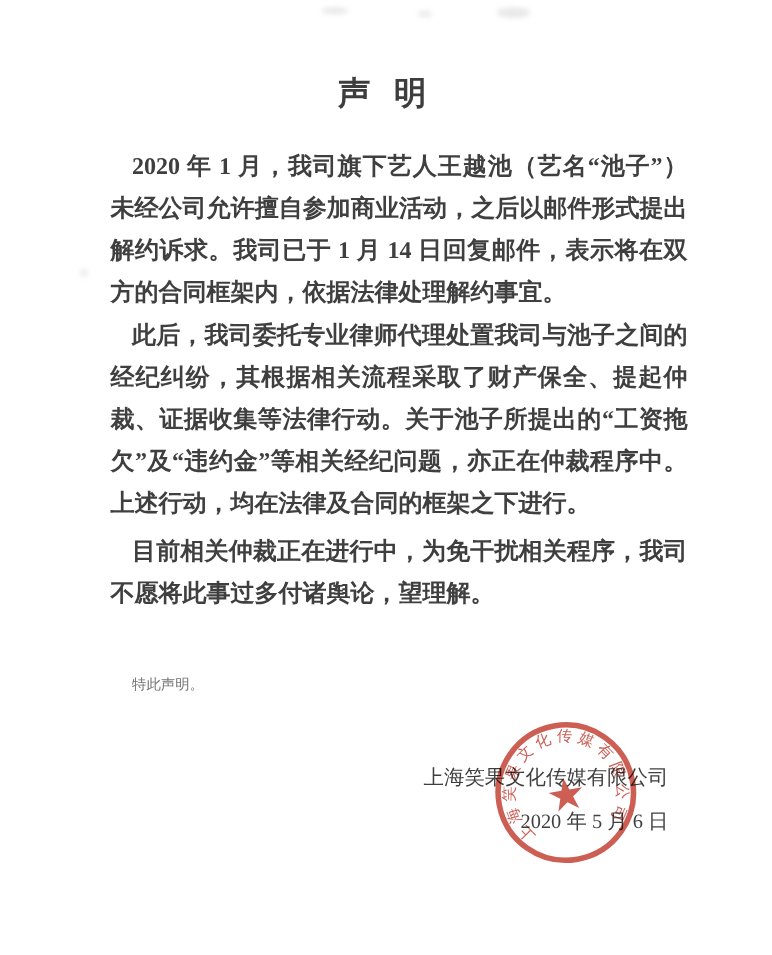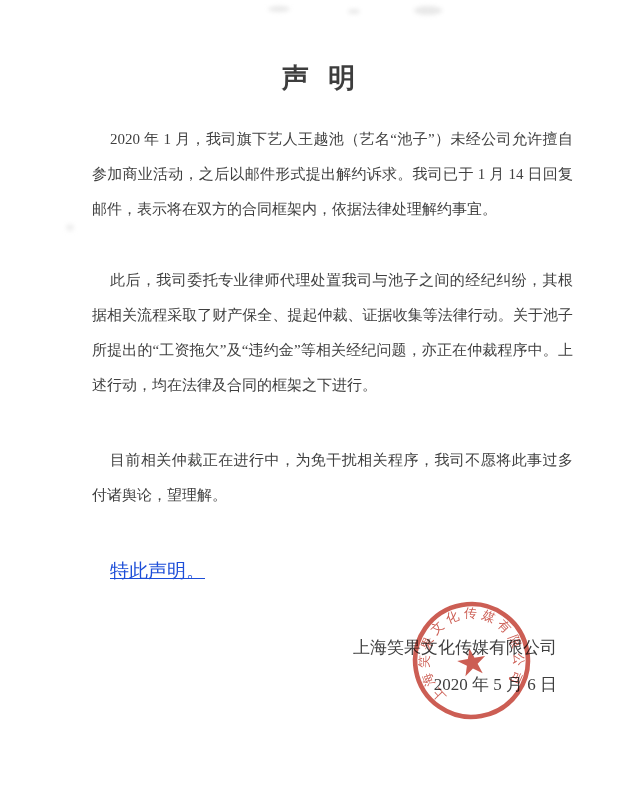--- a/index.html
+++ b/index.html
@@ -37,39 +37,39 @@
     font-weight: bold;
     font-size: 27px;
     letter-spacing: 6px;
     color: #3d3d3d;
   }
   .para {
     position: absolute;
     left: 92px;
     width: 481px;
     margin: 0;
-    font-size: 15px;
+    font-size: 20px;
     line-height: 35px;
     text-align: justify;
     text-indent: 18px;
     color: #3f3f3f;
+    font-weight: bold;
   }
   #para-1 { top: 122px; }
   #para-2 { top: 263px; }
   #para-3 { top: 443px; }
   .closing {
     position: absolute;
     left: 92px;
     top: 553px;
     margin: 0;
-    font-size: 19px;
+    font-size: 12px;
     line-height: 35px;
     text-indent: 18px;
-    color: #1d4ed8;
-    text-decoration: underline;
+    color: #737373;
   }
   .sign-company {
     position: absolute;
     top: 637px;
     right: 86px;
     font-size: 17px;
     line-height: 22px;
     color: #3f3f3f;
   }
   .sign-date {

